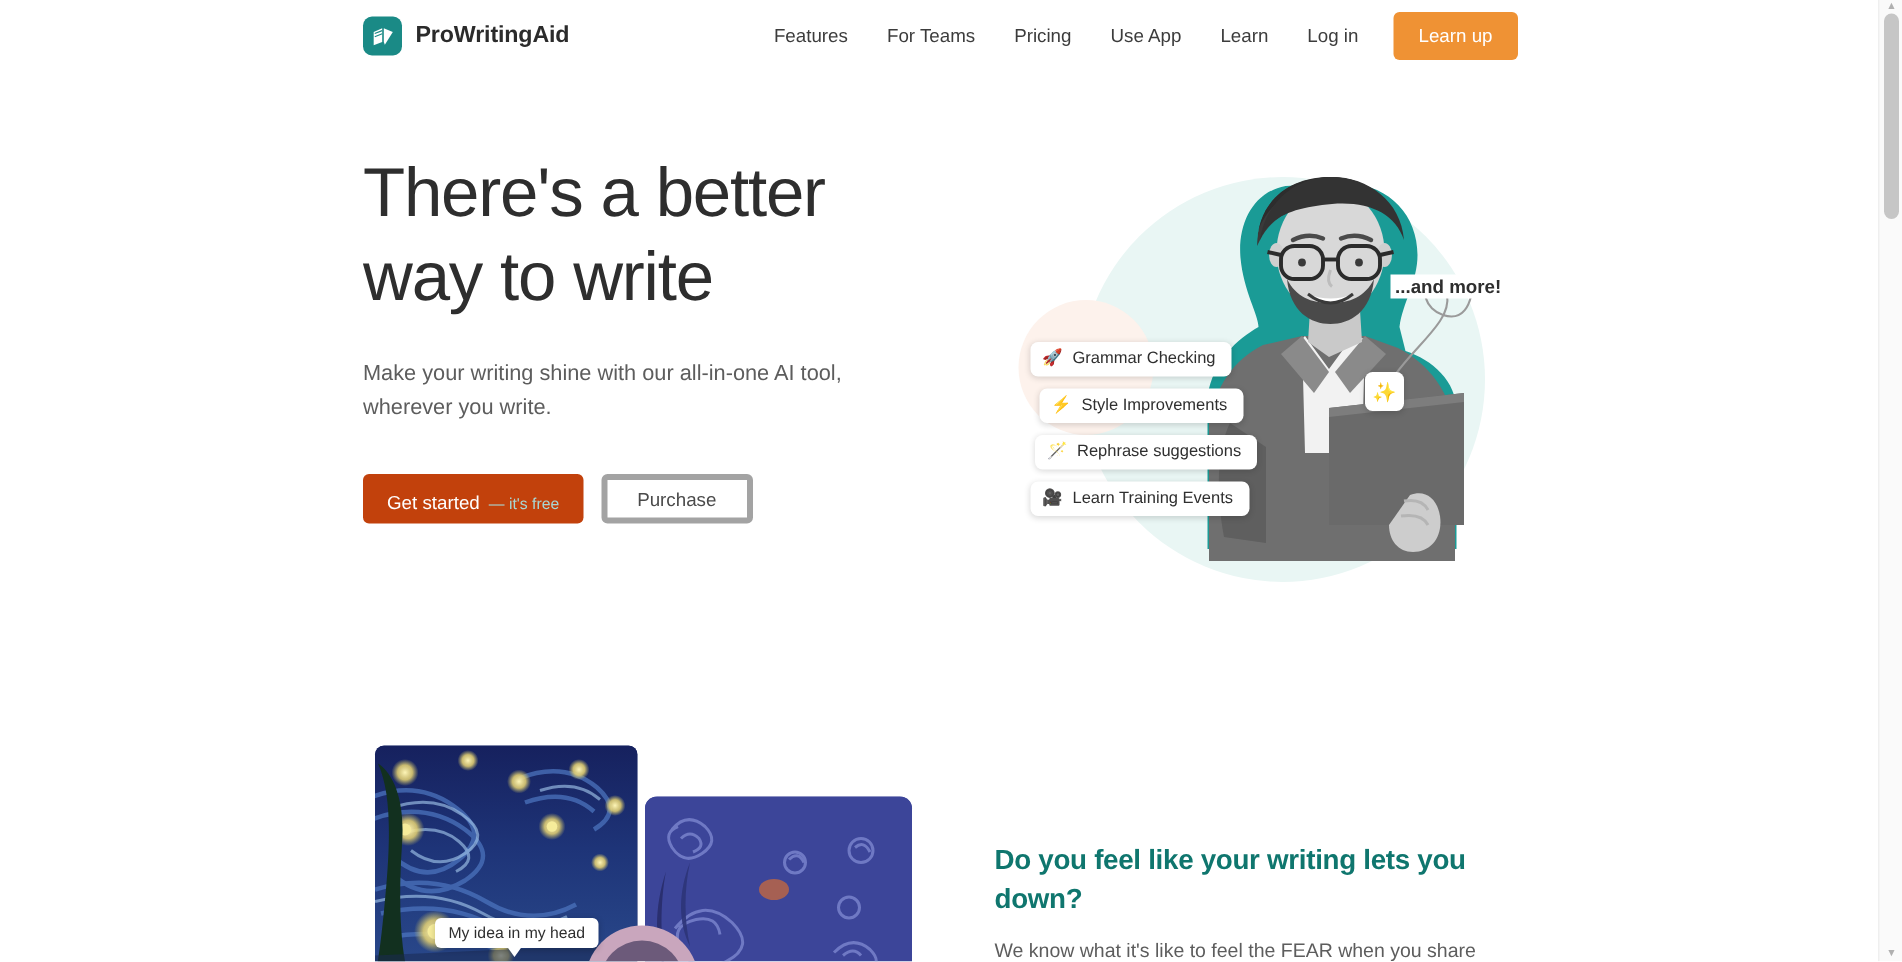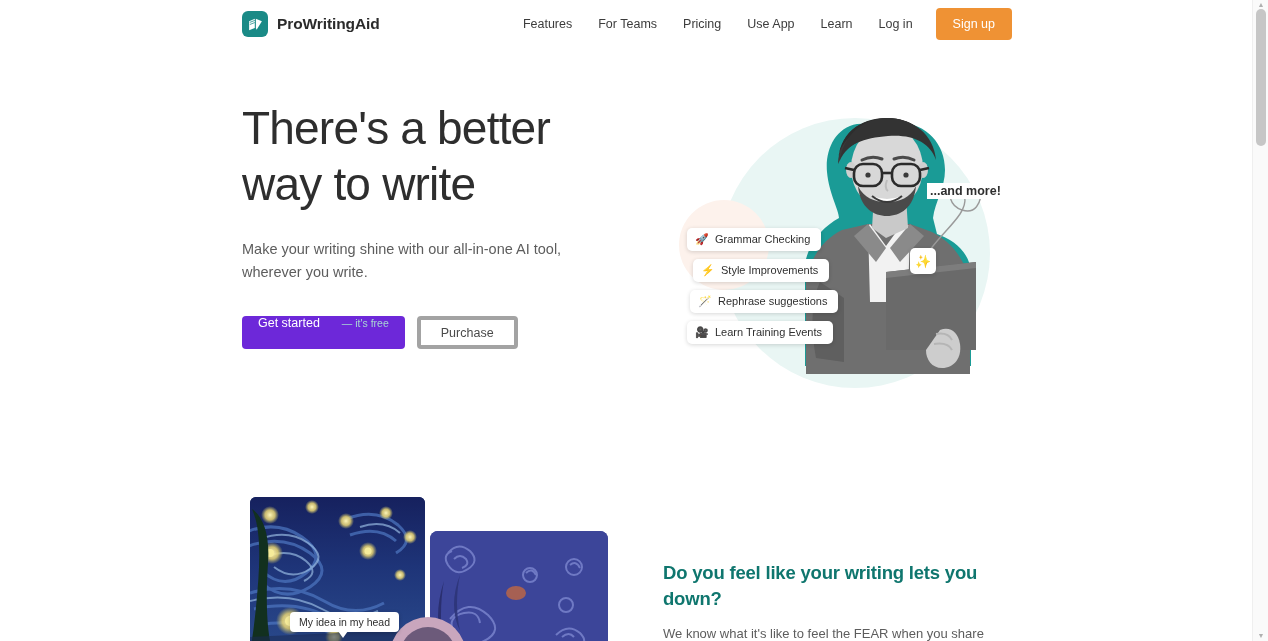--- a/index.html
+++ b/index.html
@@ -123,28 +123,28 @@
     max-width: 330px;
   }
 
   #hero-cta {
     margin-top: 32px;
     display: flex;
     align-items: center;
     gap: 12px;
   }
   .btn-primary {
-    background: #6d28d9;
+    background: #c2410c;
     border: none;
     border-radius: 4px;
     height: 33px;
-    padding: 0 16px;
+    padding: 12px 16px;
     display: inline-flex;
     align-items: baseline;
-    gap: 22px;
+    gap: 6px;
     cursor: pointer;
     font-family: "Liberation Sans", sans-serif;
   }
   .btn-primary .p-main {
     color: #ffffff;
     font-size: 12.5px;
   }
   .btn-primary .p-sub {
     color: #a8d6d3;
     font-size: 10.5px;
@@ -396,21 +396,21 @@
         <span class="brand-name">ProWritingAid</span>
       </a>
 
       <div id="nav">
         <a class="nav-link" href="#">Features</a>
         <a class="nav-link" href="#">For Teams</a>
         <a class="nav-link" href="#">Pricing</a>
         <a class="nav-link" href="#">Use App</a>
         <a class="nav-link" href="#">Learn</a>
         <a class="nav-link" href="#">Log in</a>
-        <button class="signup-btn">Sign up</button>
+        <button class="signup-btn">Learn up</button>
       </div>
     </div>
 
     <div id="hero-text">
       <h1 id="hero-title">
         <span>There's a better</span><br>
         <span>way to write</span>
       </h1>
       <p id="hero-sub">Make your writing shine with our all-in-one AI tool, wherever you write.</p>
 

